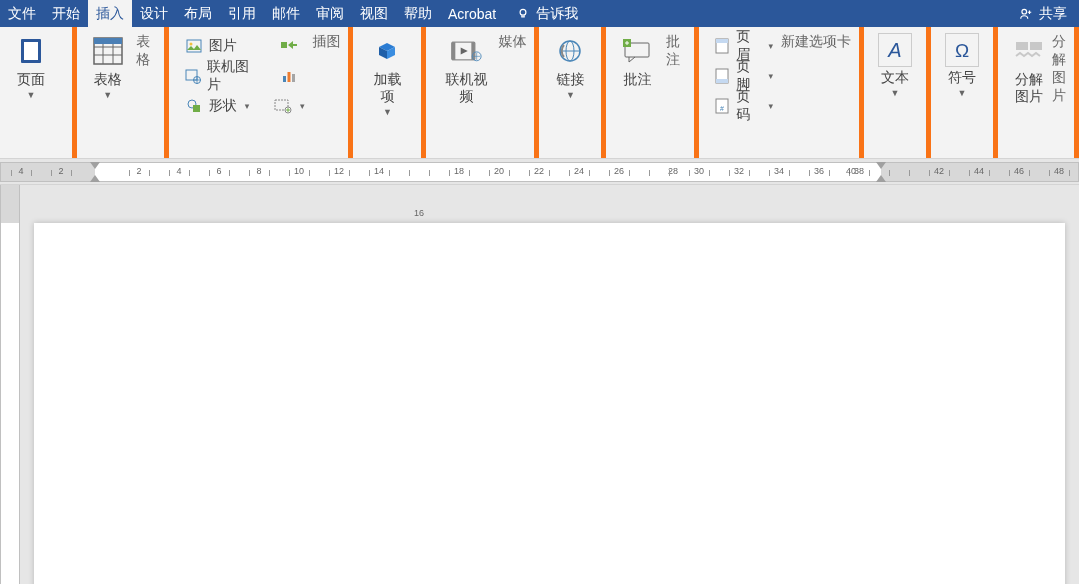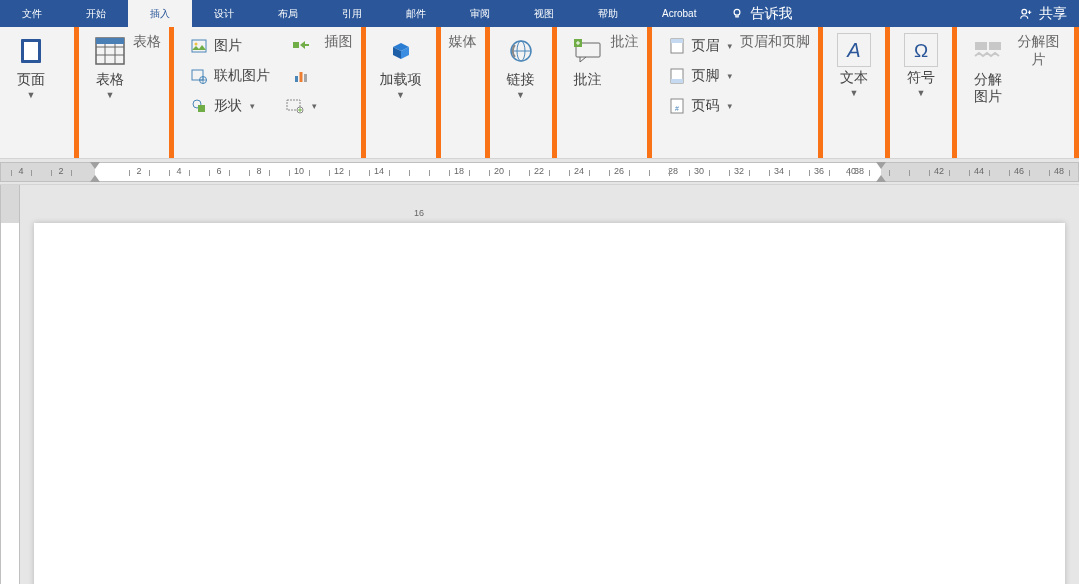--- a/index.html
+++ b/index.html
@@ -1,19 +1,19 @@
 <!DOCTYPE html>
 <html><head>
   <meta charset="utf-8">
   <style>
     * { margin: 0; padding: 0; box-sizing: border-box; font-family: "Microsoft YaHei", sans-serif; }
     body { background: #e6e6e6; width: 1079px; height: 584px; overflow: hidden; font-size: 12px; }
     
     .tabs { display: flex; background: #2b579a; color: #fff; height: 27px; align-items: stretch; }
-    .tab { padding: 0 22px; display: flex; align-items: center; font-size: 10px; cursor: pointer; white-space: nowrap; }
+    .tab { padding: 0 8px; display: flex; align-items: center; font-size: 14px; cursor: pointer; white-space: nowrap; }
     .tab.active { background: #f3f3f3; color: #2b579a; }
     .tab-spacer { flex: 1; }
     .tab-util { display:flex; align-items:center; padding:0 12px; font-size:14px; gap:6px;}
     
     .ribbon { display: flex; background: #f3f3f3; border-bottom: 1px solid #d4d4d4; height: 132px; }
     .group { border-right: 5px solid #f97316; display: flex; flex-direction: row; padding: 4px 8px 2px; }
     .group-body { flex: 1; display: flex; align-items: flex-start; }
     .group-label { text-align: center; font-size: 14px; color: #666; padding: 2px 0 0; }
     
     .big-btn { display:flex; flex-direction:column; align-items:center; justify-content:flex-start; padding:2px 6px; cursor:pointer; min-width:46px;}
@@ -199,20 +199,35 @@
             </svg>
         </span>
         <span class="lbl">加载项</span>
         <span class="caret">▼</span>
       </div>
     </div>
     <div class="group-label"></div>
   </div>
 
   <div class="group">
+    <div class="group-body">
+      <div class="big-btn">
+        <span class="icon">
+          <svg width="36" height="28" viewBox="0 0 36 28">
+              <rect x="2" y="4" width="26" height="20" fill="none" stroke="#666" rx="1"></rect>
+              <rect x="2" y="4" width="4" height="20" fill="#888"></rect>
+              <rect x="24" y="4" width="4" height="20" fill="#888"></rect>
+              <path d="M12 10l8 4-8 4z" fill="#666"></path>
+              <circle cx="30" cy="20" r="5" fill="none" stroke="#4a86b8"></circle>
+              <path d="M26 20h8M30 16v8" stroke="#4a86b8" stroke-width="0.7"></path>
+            </svg>
+        </span>
+        <span class="lbl">联机视频</span>
+      </div>
+    </div>
     <div class="group-label">媒体</div>
   </div>
 
   <div class="group">
     <div class="group-body">
       <div class="big-btn">
         <span class="icon">
           <svg width="28" height="28" viewBox="0 0 28 28">
               <circle cx="14" cy="14" r="10" fill="none" stroke="#4a86b8" stroke-width="1.5"></circle>
               <ellipse cx="14" cy="14" rx="4" ry="10" fill="none" stroke="#4a86b8"></ellipse>
@@ -272,21 +287,21 @@
               <svg width="14" height="16" viewBox="0 0 14 16">
                 <rect x="1" y="1" width="12" height="14" fill="#fff" stroke="#888"></rect>
                 <text x="7" y="13" font-size="7" text-anchor="middle" fill="#4a86b8">#</text>
               </svg>
             </span>
           <span>页码</span>
           <span class="caret-r">▾</span>
         </div>
       </div>
     </div>
-    <div class="group-label">页眉和页脚</div>
+    <div class="group-label">新建选项卡</div>
   </div>
 
   <div class="group">
     <div class="group-body">
       <div class="big-btn">
         <span class="icon" style="border:1px solid #ccc;width:34px;height:34px;">
           <svg width="26" height="26" viewBox="0 0 26 26">
               <text x="13" y="20" font-size="20" text-anchor="middle" fill="#2b579a" font-family="serif" font-style="italic">A</text>
             </svg>
         </span>

